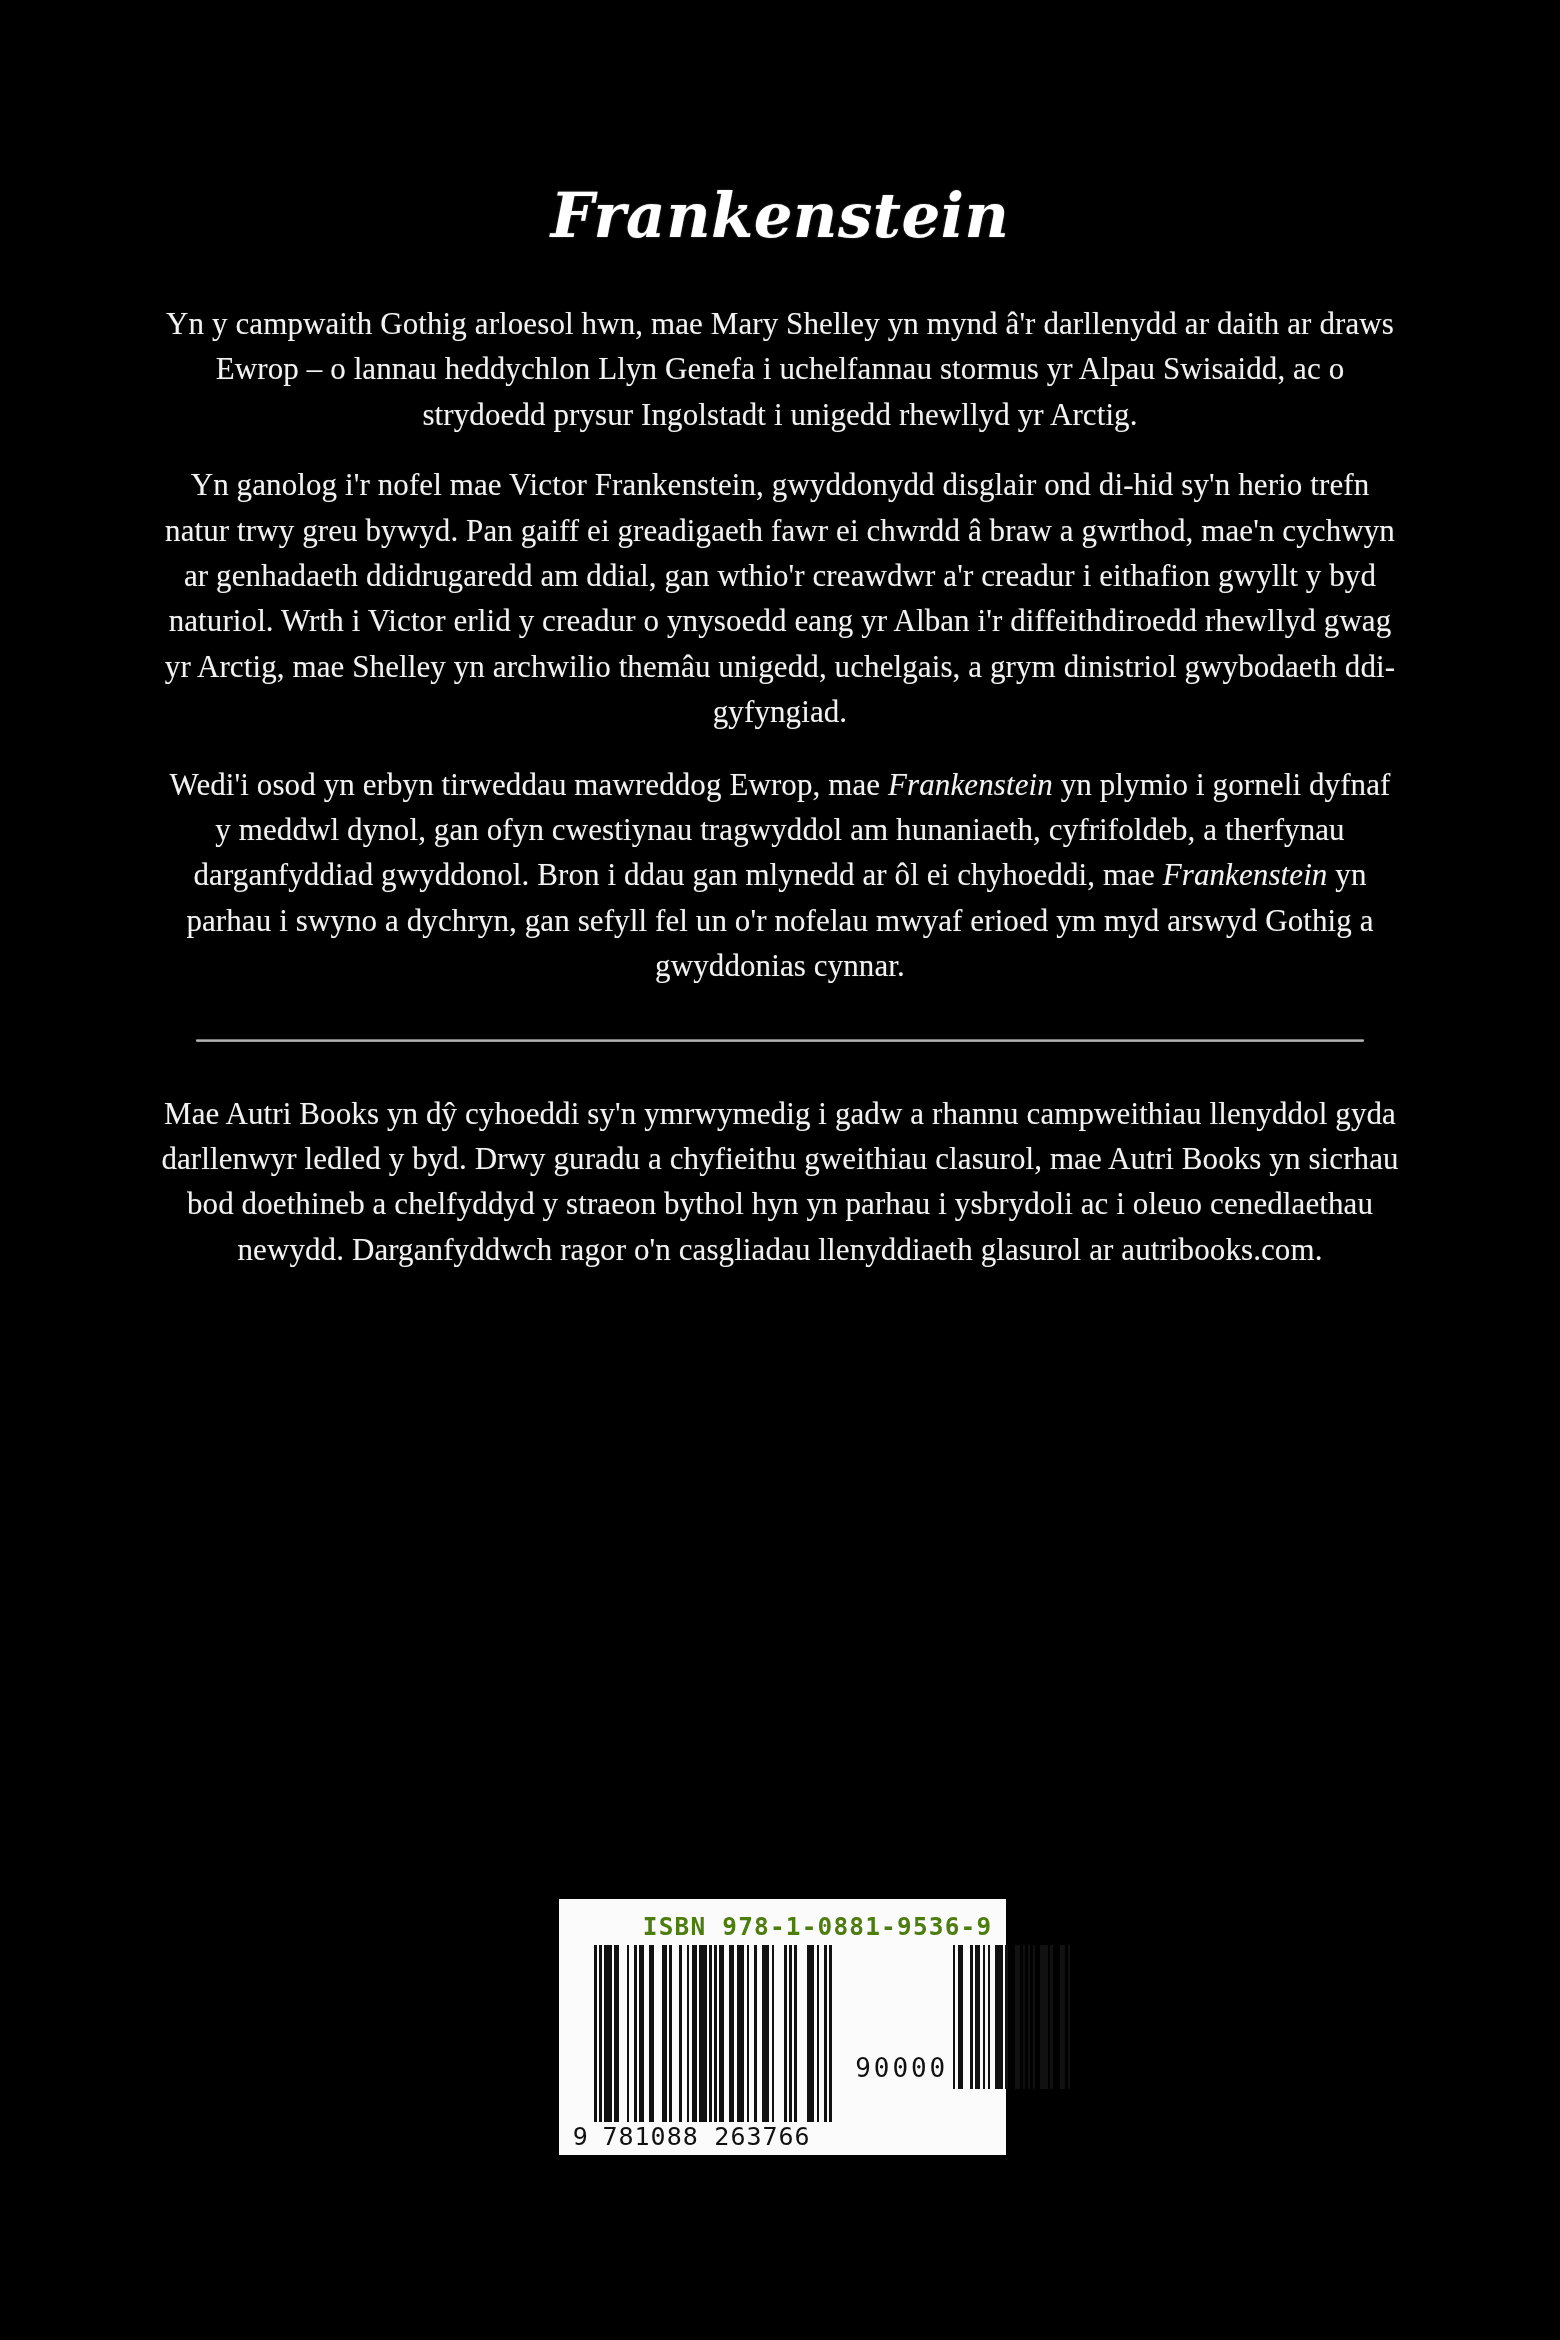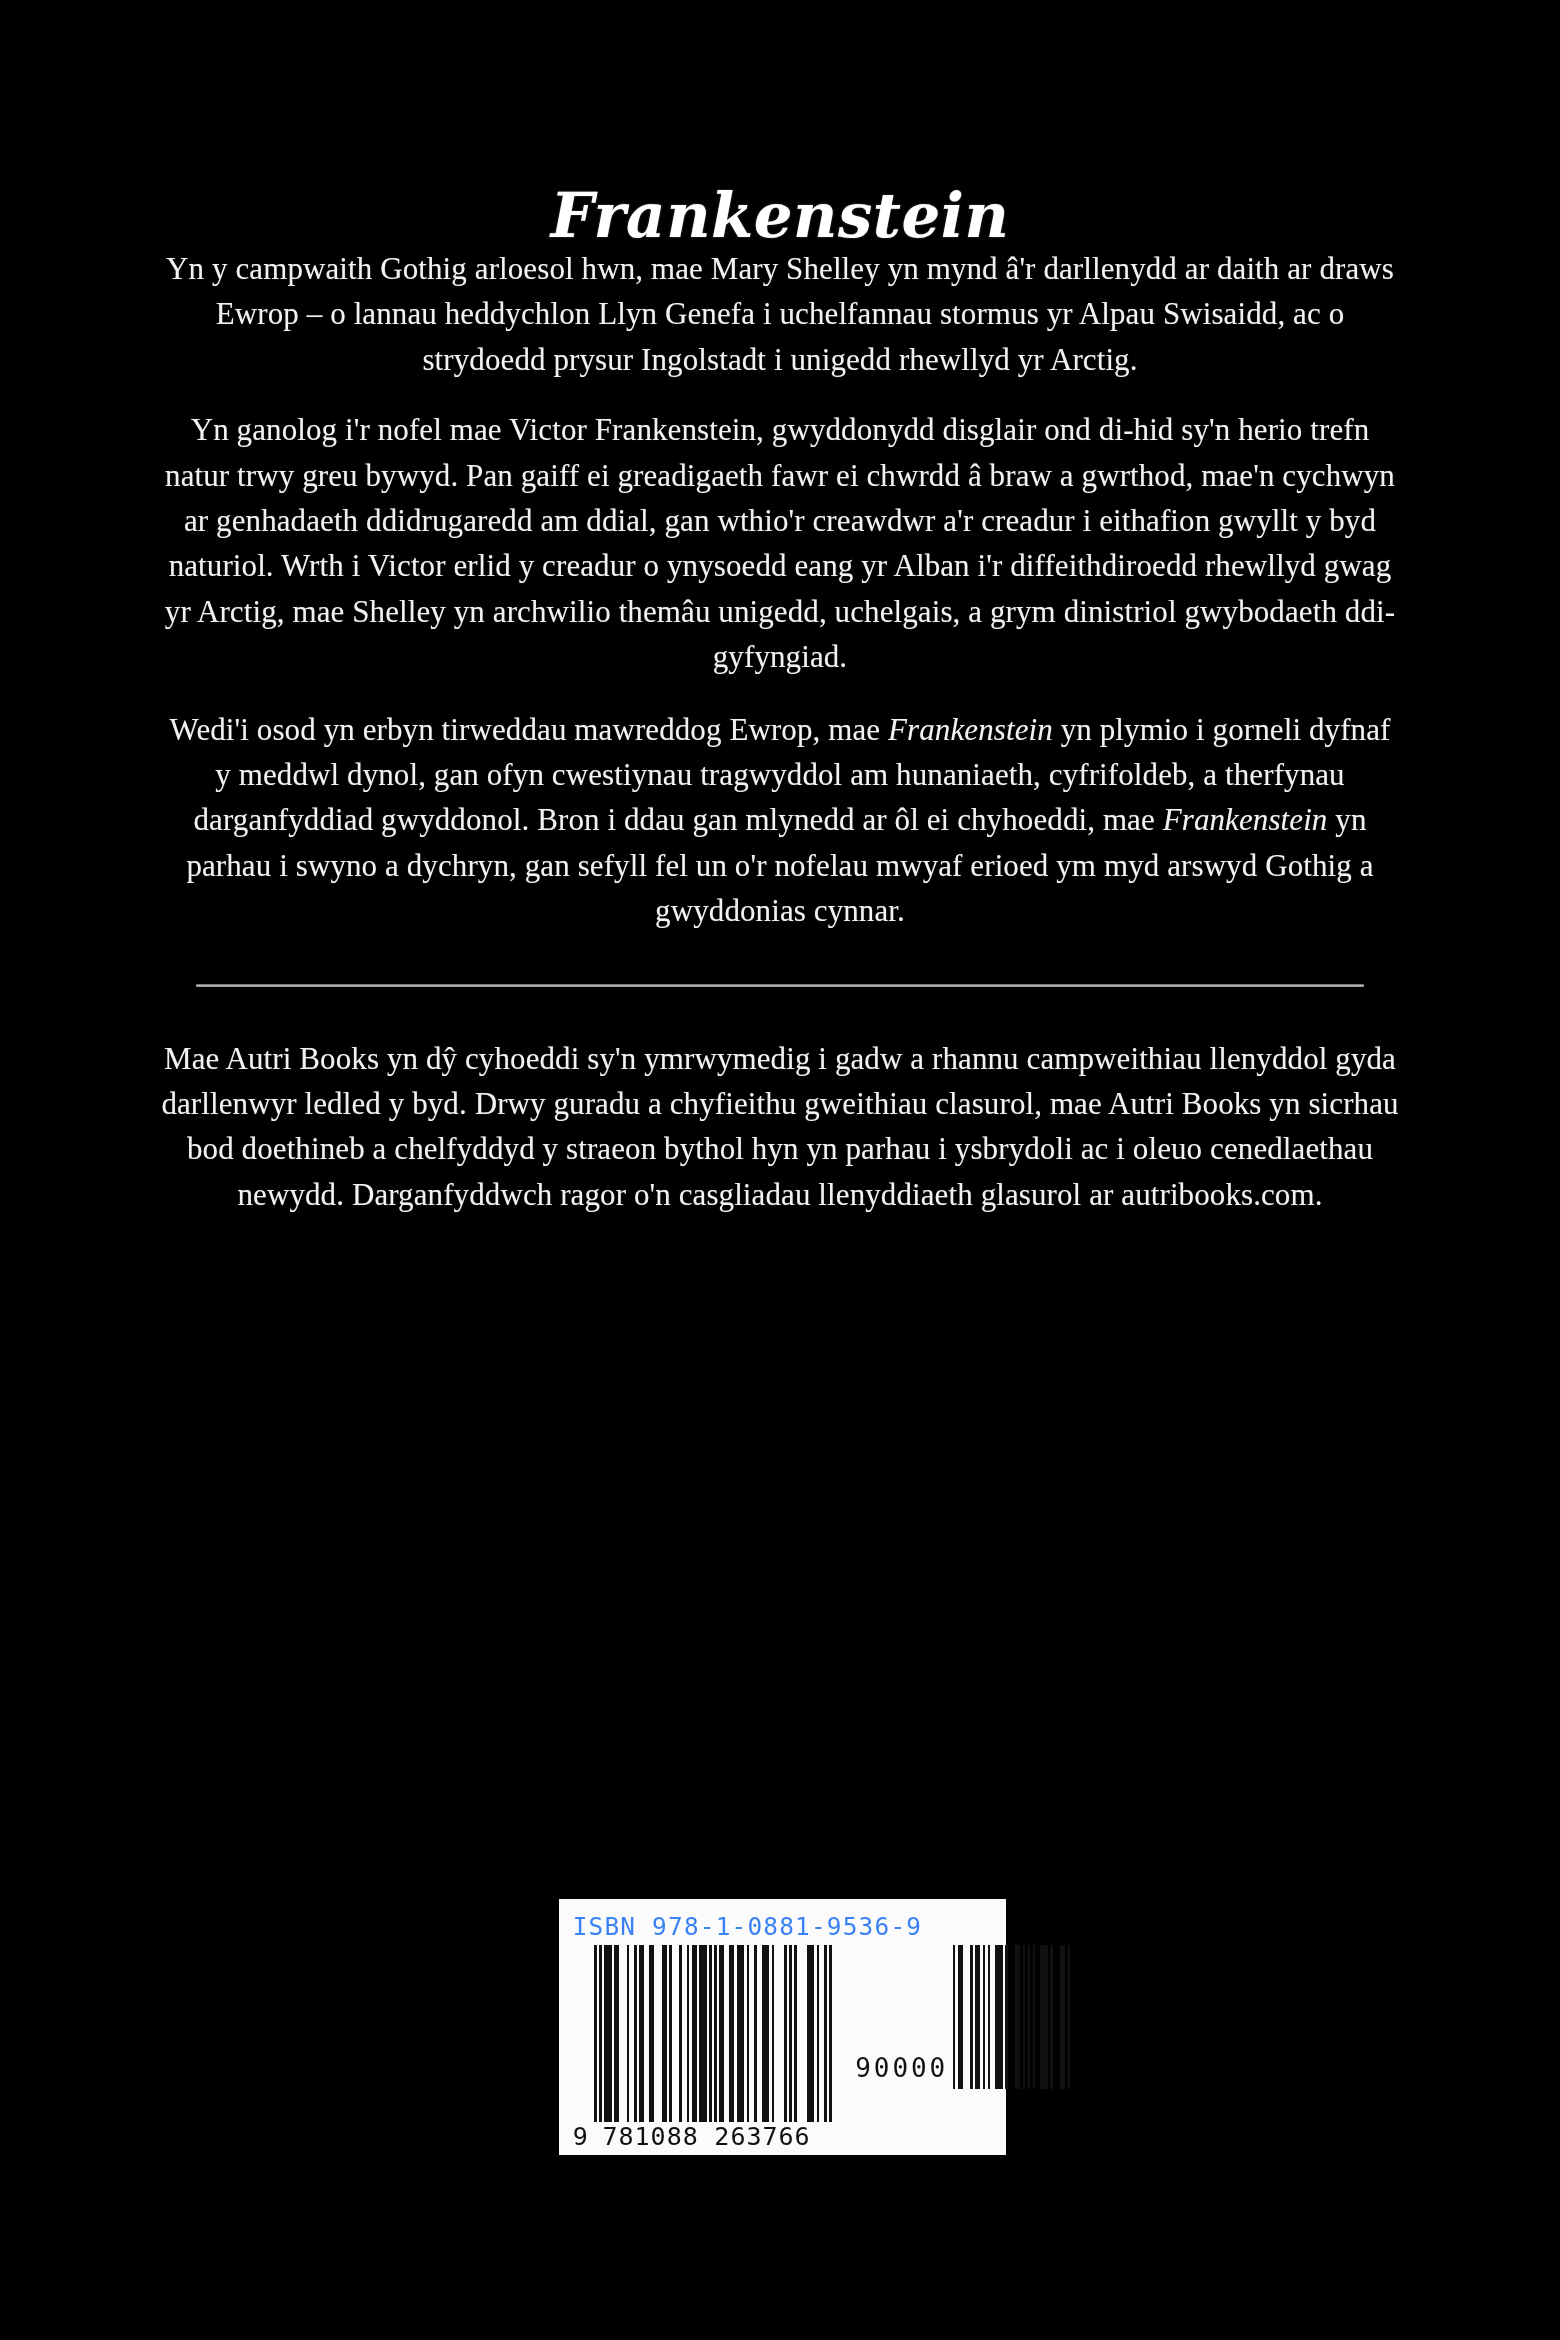--- a/index.html
+++ b/index.html
@@ -54,20 +54,21 @@
     text-align: center;
     font-size: 31px;
     line-height: 1.465;
     letter-spacing: 0.1px;
     color: #f2f2f2;
     text-shadow: 0 0 1px rgba(255,255,255,0.30);
     font-stretch: condensed;
   }
 
   .blurb p:first-child {
+    margin-top: 55px;
   }
 
   .blurb p.p2 { margin-bottom: 27px; }
 
   .blurb em {
     font-style: italic;
   }
 
   
   .divider-wrap {
@@ -120,25 +121,26 @@
     box-sizing: border-box;
     padding: 9.8px 13.7px 7.8px 13.7px;
     display: flex;
     flex-direction: column;
   }
 
   .barcode-isbn {
     font-family: "DejaVu Sans Mono", "Liberation Mono", monospace;
     font-size: 24.4px;
     letter-spacing: 1.2px;
-    color: #3b82f6;
-    text-align: left;
+    color: #4d7c0f;
+    text-align: right;
     line-height: 1;
     padding: 5.9px 0 5.9px 0;
     white-space: nowrap;
+    font-weight: bold;
   }
 
   .barcode-main-row {
     display: flex;
     flex: 1 1 auto;
     align-items: flex-start;
     justify-content: space-between;
   }
 
   .ean13 {

